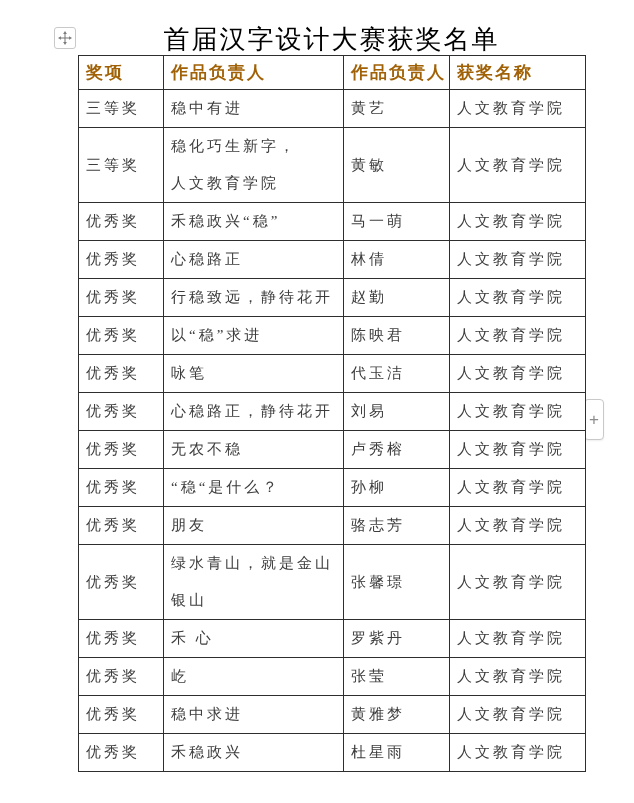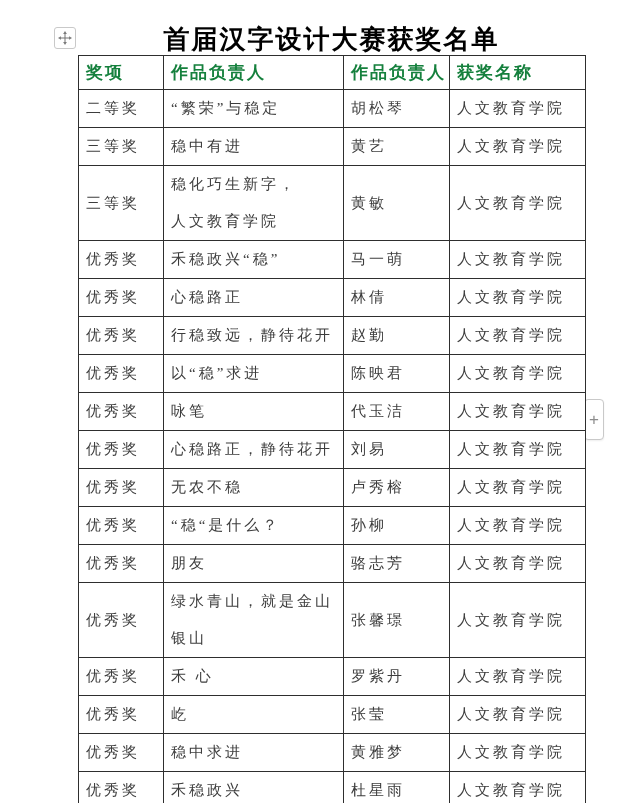--- a/index.html
+++ b/index.html
@@ -9,21 +9,21 @@
     background: #ffffff;
     overflow: hidden;
     font-family: "Liberation Serif", "DejaVu Serif", serif;
     position: relative;
   }
   .doc-title {
     position: absolute;
     left: 78px; top: 5px; width: 507px;
     text-align: center;
     font-size: 26px;
-    font-weight: bold;
+    font-weight: normal;
     letter-spacing: 2px;
     color: #000000;
     white-space: nowrap;
   }
   .move-handle {
     position: absolute;
     left: 54px; top: 27px;
     width: 22px; height: 22px;
     background: #ffffff;
     border: 1px solid #c9c9c9;
@@ -58,21 +58,21 @@
     border: 1px solid #2e2e2e;
     text-align: left;
     padding: 0 2px 0 7px;
     overflow: hidden;
   }
   .award-table thead th {
     height: 34px;
     font-size: 17px;
     font-weight: bold;
     letter-spacing: 2px;
-    color: #15803d;
+    color: #a16207;
     line-height: 32px;
     white-space: nowrap;
   }
   .award-table tbody td {
     height: 37px;
     font-size: 15px;
     font-weight: normal;
     letter-spacing: 3px;
     color: #3d3d3d;
     line-height: 37px;
@@ -123,26 +123,20 @@
   <thead>
     <tr>
       <th>奖项</th>
       <th>作品负责人</th>
       <th>作品负责人</th>
       <th>获奖名称</th>
     </tr>
   </thead>
   <tbody>
       <tr>
-    <td class="c1">二等奖</td>
-    <td class="c2">“繁荣”与稳定</td>
-    <td class="c3">胡松琴</td>
-    <td class="c4">人文教育学院</td>
-  </tr>
-      <tr>
     <td class="c1">三等奖</td>
     <td class="c2">稳中有进</td>
     <td class="c3">黄艺</td>
     <td class="c4">人文教育学院</td>
   </tr>
       <tr>
     <td class="c1">三等奖</td>
     <td class="c2">稳化巧生新字，
 人文教育学院</td>
     <td class="c3">黄敏</td>

